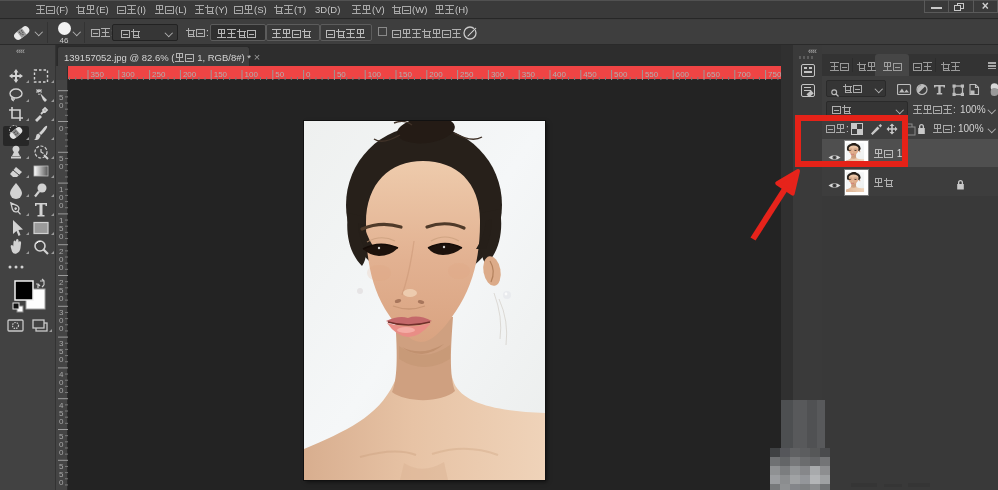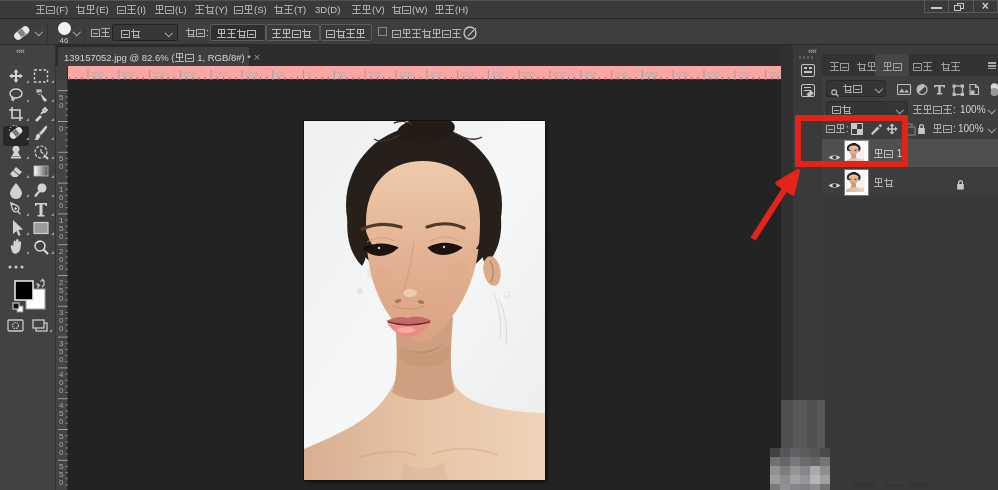--- a/index.html
+++ b/index.html
@@ -232,21 +232,21 @@
       <rect x="36" y="278" width="11" height="8" fill="none" stroke="#c9c9c9" stroke-width="1.3"></rect>
       <rect x="33" y="275" width="11" height="8" fill="#424242" stroke="#c9c9c9" stroke-width="1.3"></rect>
       <path d="M49,287 l3,0 l0,-3 Z" fill="#9a9a9a"></path>
     </svg>
   </div>
 
 <div class="abs" style="left:56px;top:45px;width:725px;height:21px;background:#2d2d2d;"></div>
 <div class="abs" style="left:57px;top:46px;width:193px;height:20px;background:#3f3f3f;border-radius:3px 3px 0 0;border:1px solid #2a2a2a;border-bottom:none;"></div>
 <div class="abs" id="tabtext" style="left:64px;top:51px;color:#d4d4d4;font-size:9.5px;white-space:nowrap;">139157052.jpg @ 82.6% (<i class="gd"></i><i class="gb"></i> 1, RGB/8#) * <span style="color:#9a9a9a;font-size:11px">×</span></div>
 
-<div class="abs" id="hruler" style="left:56px;top:66px;width:725px;height:14px;background:#fca5a5;border-bottom:1px solid #2a2a2a;">
+<div class="abs" id="hruler" style="left:56px;top:66px;width:725px;height:14px;background:#ef4444;border-bottom:1px solid #2a2a2a;">
     <svg width="725" height="14" viewBox="0 0 725 14" style="position:absolute;left:0;top:0">
       <line x1="1.200000000000017" y1="4" x2="1.200000000000017" y2="14" stroke="#9a9a9a" stroke-width="1"></line>
       <line x1="7.360000000000017" y1="11" x2="7.360000000000017" y2="14" stroke="#7a7a7a" stroke-width="1"></line>
       <line x1="13.520000000000017" y1="11" x2="13.520000000000017" y2="14" stroke="#7a7a7a" stroke-width="1"></line>
       <line x1="19.680000000000017" y1="11" x2="19.680000000000017" y2="14" stroke="#7a7a7a" stroke-width="1"></line>
       <line x1="25.840000000000018" y1="11" x2="25.840000000000018" y2="14" stroke="#7a7a7a" stroke-width="1"></line>
       <line x1="32.00000000000003" y1="4" x2="32.00000000000003" y2="14" stroke="#9a9a9a" stroke-width="1"></line>
       <text x="34.50000000000003" y="11" font-size="8" font-family="Liberation Sans, sans-serif" fill="#b0b0b0">350</text>
       <line x1="38.160000000000025" y1="11" x2="38.160000000000025" y2="14" stroke="#7a7a7a" stroke-width="1"></line>
       <line x1="44.32000000000003" y1="11" x2="44.32000000000003" y2="14" stroke="#7a7a7a" stroke-width="1"></line>

